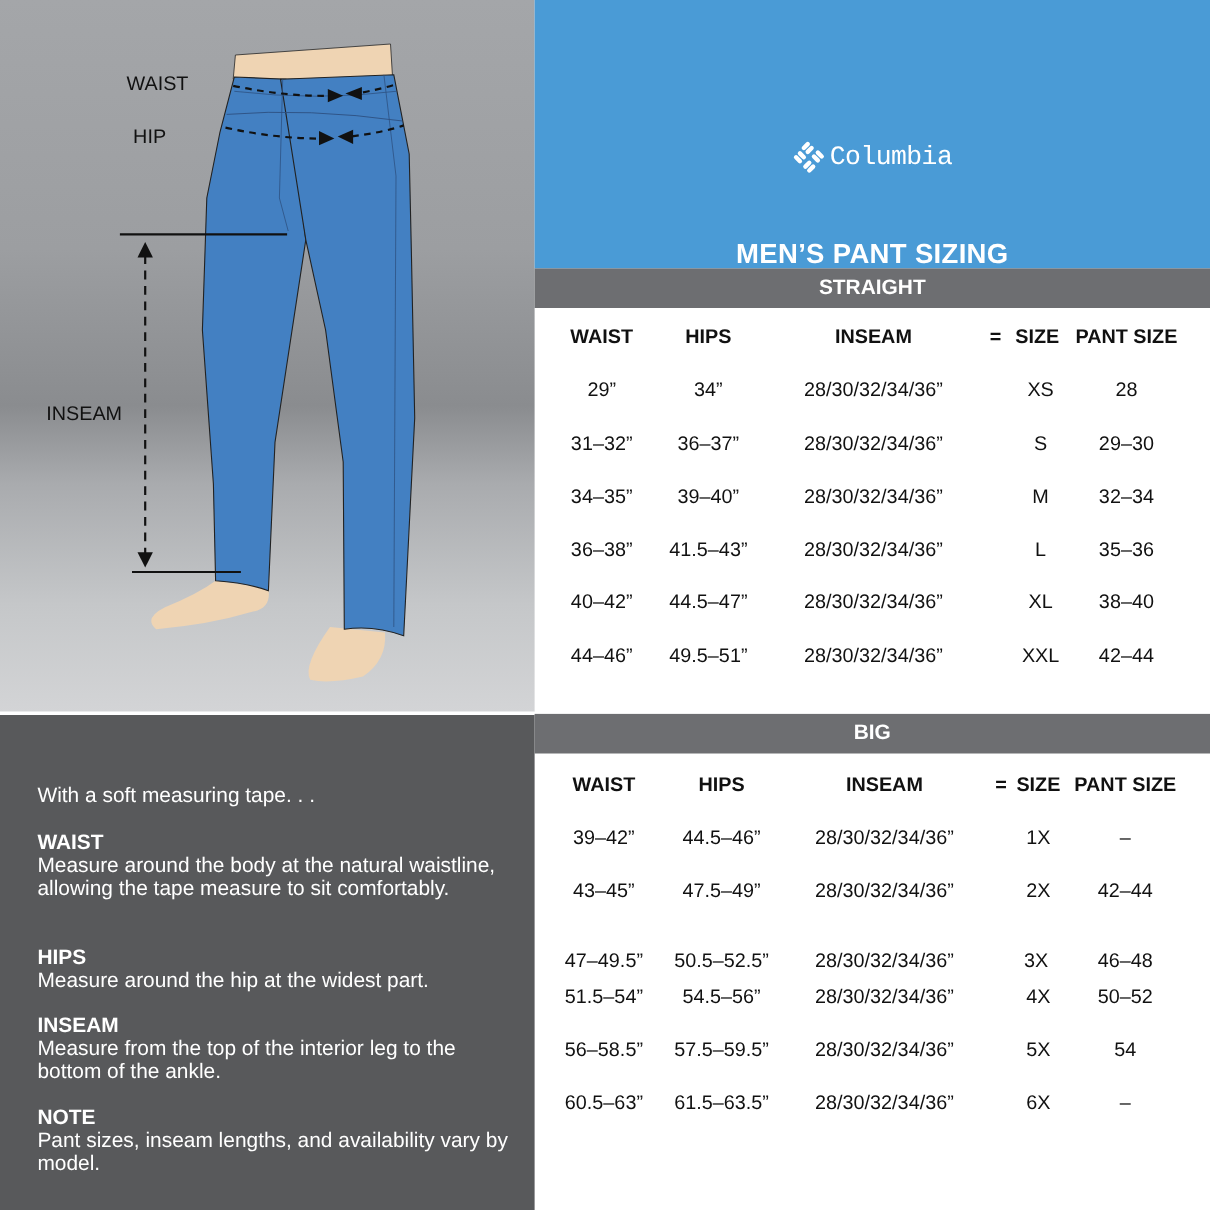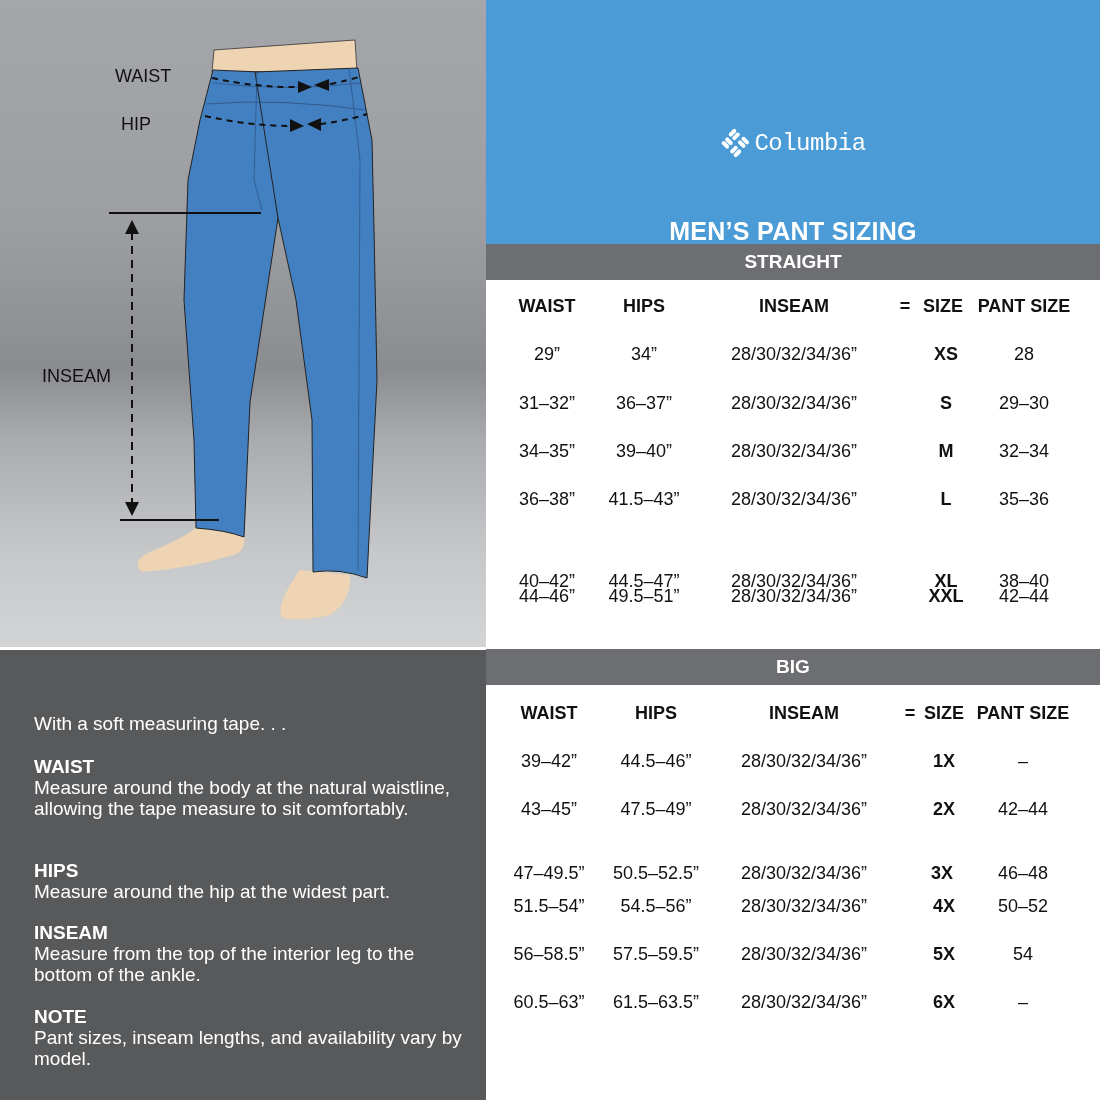--- a/index.html
+++ b/index.html
@@ -13,21 +13,21 @@
   .logo-mark{width:30px;height:30px;}
   .logo-text{font-family:Liberation Mono, monospace;font-size:24px;letter-spacing:-0.5px;}
   .title{position:absolute;top:177px;left:0;width:100%;font-weight:bold;font-size:25px;letter-spacing:0.3px;margin-top:40px;}
   .bar{position:absolute;left:486px;width:614px;height:36px;background:#6d6e71;color:#fff;font-weight:bold;font-size:19px;text-align:center;line-height:36px;}
   .bar-straight{top:244px;}
   .bar-big{top:649px;}
   .tbl{position:absolute;left:486px;width:614px;}
   .row{position:absolute;left:0;width:614px;height:30px;font-size:18px;color:#111;}
   .cell{position:absolute;top:0;transform:translateX(-50%);white-space:nowrap;}
   .hd .cell{font-weight:bold;font-size:18px;}
-  .b{font-weight:bold;text-align:right;}
+  .b{font-weight:normal;text-align:right;}
   .lbl{position:absolute;font-size:18px;color:#111;}
   .txt{position:absolute;left:34px;width:430px;}
   .txt .h{font-weight:bold;font-size:19px;line-height:21px;}
   .txt .p{font-size:19px;line-height:21px;}
 </style>
 </head>
 <body>
 
 <div class="left-top">
   <svg width="486" height="647" viewBox="0 0 486 647" style="position:absolute;left:0;top:0">
@@ -140,21 +140,21 @@
     <span class="cell b" style="left:460px">M</span>
     <span class="cell" style="left:538px">32–34</span>
   </div>
   <div class="row" style="top:209px;">
     <span class="cell" style="left:61px">36–38”</span>
     <span class="cell" style="left:158px">41.5–43”</span>
     <span class="cell" style="left:308px">28/30/32/34/36”</span>
     <span class="cell b" style="left:460px">L</span>
     <span class="cell" style="left:538px">35–36</span>
   </div>
-  <div class="row" style="top:257px;margin-top:34px;">
+  <div class="row" style="top:257px;">
     <span class="cell" style="left:61px">40–42”</span>
     <span class="cell" style="left:158px">44.5–47”</span>
     <span class="cell" style="left:308px">28/30/32/34/36”</span>
     <span class="cell b" style="left:460px">XL</span>
     <span class="cell" style="left:538px">38–40</span>
   </div>
   <div class="row" style="top:306px;">
     <span class="cell" style="left:61px">44–46”</span>
     <span class="cell" style="left:158px">49.5–51”</span>
     <span class="cell" style="left:308px">28/30/32/34/36”</span>

